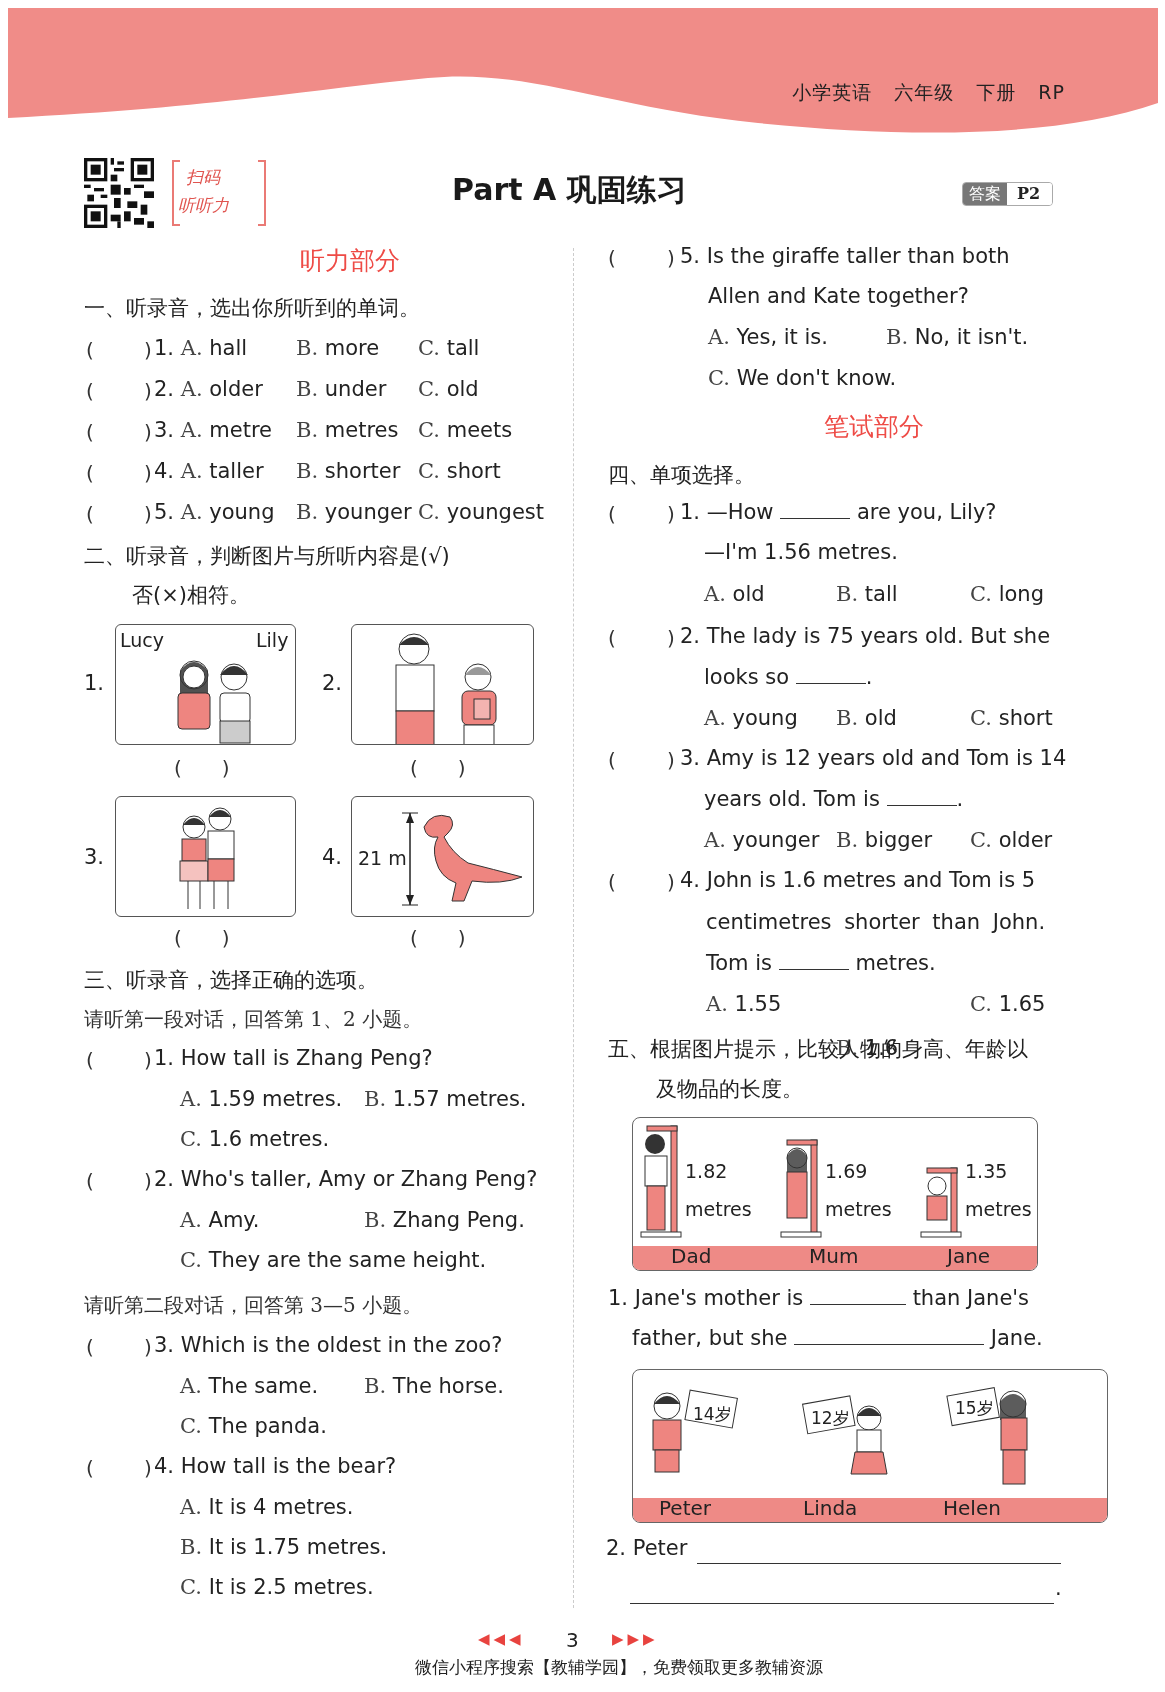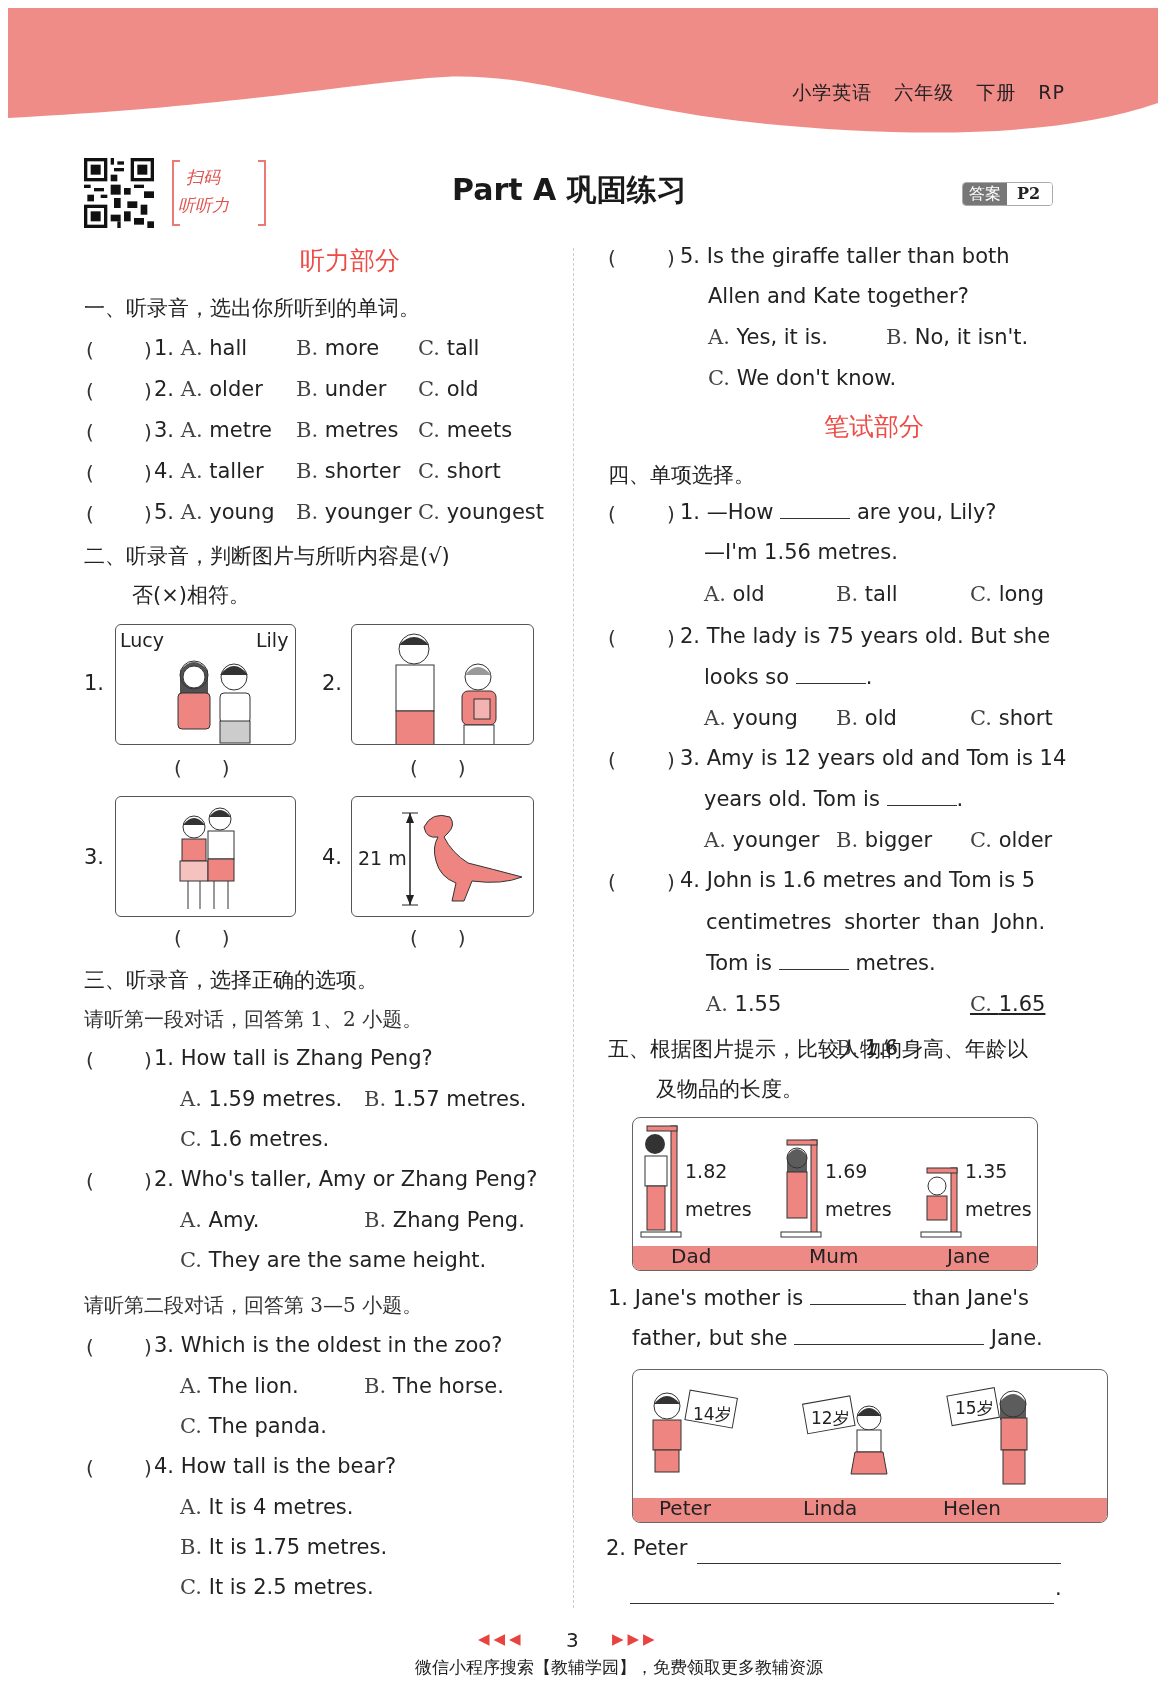--- a/index.html
+++ b/index.html
@@ -222,21 +222,21 @@
         <div class="line" style="left:364px; top:1208px;"><span class="opt-letter">B.</span> <span>Zhang Peng.</span></div>
         <div class="line" style="left:180px; top:1248px;"><span class="opt-letter">C.</span> <span>They are the same height.</span></div>
   </div>
 
 <div class="line p-cn" style="left:84px; top:1292px;">请听第二段对话，回答第 3—5 小题。</div>
 
 <div id="s3b">
     <div class="paren" style="left:86px; top:1335px;">(</div>
       <div class="paren" style="left:144px; top:1335px;">)</div>
       <div class="line" style="left:154px; top:1333px;"><span>3.</span> <span>Which is the oldest in the zoo?</span></div>
-    <div class="line" style="left:180px; top:1374px;"><span class="opt-letter">A.</span> <span>The lion.</span></div>
+    <div class="line" style="left:180px; top:1374px;"><span class="opt-letter">A.</span> <span>The same.</span></div>
         <div class="line" style="left:364px; top:1374px;"><span class="opt-letter">B.</span> <span>The horse.</span></div>
         <div class="line" style="left:180px; top:1414px;"><span class="opt-letter">C.</span> <span>The panda.</span></div>
     <div class="paren" style="left:86px; top:1456px;">(</div>
       <div class="paren" style="left:144px; top:1456px;">)</div>
       <div class="line" style="left:154px; top:1454px;"><span>4.</span> <span>How tall is the bear?</span></div>
     <div class="line" style="left:180px; top:1495px;"><span class="opt-letter">A.</span> <span>It is 4 metres.</span></div>
         <div class="line" style="left:180px; top:1535px;"><span class="opt-letter">B.</span> <span>It is 1.75 metres.</span></div>
         <div class="line" style="left:180px; top:1575px;"><span class="opt-letter">C.</span> <span>It is 2.5 metres.</span></div>
   </div>
 
@@ -275,21 +275,21 @@
 <div class="line" style="left:836px; top:828px;"><span class="opt-letter">B.</span> <span>bigger</span></div>
 <div class="line" style="left:970px; top:828px;"><span class="opt-letter">C.</span> <span>older</span></div>
 
 <div class="paren" style="left:608px; top:870px;">(</div>
 <div class="paren" style="left:667px; top:870px;">)</div>
 <div class="line" style="left:680px; top:868px;"><span>4.</span> <span>John is 1.6 metres and Tom is 5</span></div>
 <div class="line" style="left:706px; top:910px; word-spacing:6px;">centimetres shorter than John.</div>
 <div class="line" style="left:706px; top:951px;"><span>Tom is</span> <span class="blank" style="width:70px"></span> <span>metres.</span></div>
 <div class="line" style="left:706px; top:992px;"><span class="opt-letter">A.</span> <span>1.55</span></div>
 <div class="line" style="left:836px; top:992px;margin-top:44px;"><span class="opt-letter">B.</span> <span>1.6</span></div>
-<div class="line" style="left:970px; top:992px;text-decoration:underline;"><span class="opt-letter">C.</span> <span>1.65</span></div>
+<div class="line" style="left:970px; top:992px;"><span class="opt-letter">C.</span> <span>1.65</span></div>
 
 <div class="line h-cn" style="left:608px; top:1035px;">五、根据图片提示，比较人物的身高、年龄以</div>
 <div class="line h-cn" style="left:656px; top:1075px;">及物品的长度。</div>
 
 <div class="panel" style="left:632px; top:1117px; width:406px; height:154px;">
   <svg width="406" height="130" viewBox="0 0 406 130" style="position:absolute;left:0;top:0;">
     <g fill="#ee8580" stroke="#333" stroke-width="1">
       <rect x="38" y="8" width="6" height="108"></rect>
         <rect x="14" y="8" width="30" height="5"></rect>
         <rect x="8" y="114" width="40" height="5" fill="#fff"></rect>

